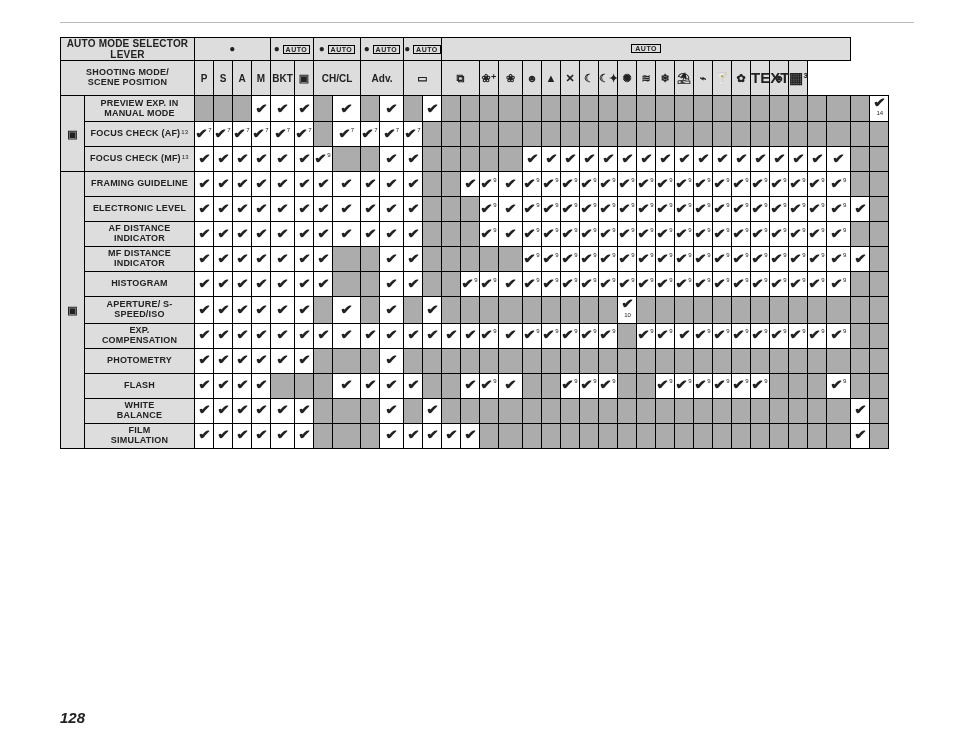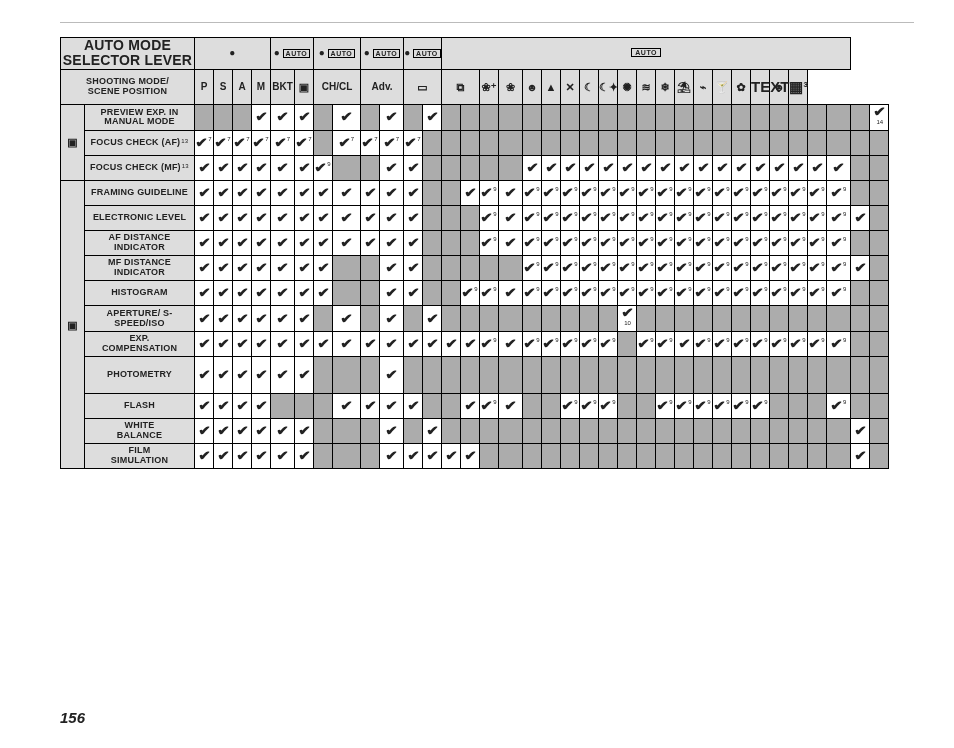--- a/index.html
+++ b/index.html
@@ -60,21 +60,21 @@
         <col style="width:19px">
         <col style="width:19px">
         <col style="width:19px">
 <col style="width:19px">
         <col style="width:24px">
         <col style="width:19px">
         <col style="width:19px">
 </colgroup>
 <thead id="thead">
         <tr>
-          <th colspan="2" class="rowhdr" style="height:20px;font-size:14px">Auto mode selector lever</th>
+          <th colspan="2" class="rowhdr" style="height:20px;font-size:10px">Auto mode selector lever</th>
           <th colspan="4" class="autohdr"><span class="dot">●</span></th>
           <th colspan="2" class="autohdr"><span class="dot">●</span> <span style="border:1px solid #000;padding:0 2px;font-size:7px;letter-spacing:.5px">AUTO</span></th>
           <th colspan="2" class="autohdr"><span class="dot">●</span> <span style="border:1px solid #000;padding:0 2px;font-size:7px;letter-spacing:.5px">AUTO</span></th>
           <th colspan="2" class="autohdr"><span class="dot">●</span> <span style="border:1px solid #000;padding:0 2px;font-size:7px;letter-spacing:.5px">AUTO</span></th>
           <th colspan="2" class="autohdr"><span class="dot">●</span> <span style="border:1px solid #000;padding:0 2px;font-size:7px;letter-spacing:.5px">AUTO</span></th>
           <th colspan="21" class="autohdr"><span style="border:1px solid #000;padding:0 3px;font-size:7px;letter-spacing:.5px">AUTO</span></th>
         </tr>
         <tr>
           <th colspan="2" rowspan="1" class="rowhdr" style="height:34px;font-size:9px">Shooting mode/<br>scene position</th>
           <th class="colhdr" style="height:34px">P</th>
@@ -483,21 +483,21 @@
           <td class="mark"><span class="check">✔</span><span class="fn">9</span></td>
           <td class="mark"><span class="check">✔</span><span class="fn">9</span></td>
           <td class="mark"><span class="check">✔</span><span class="fn">9</span></td>
           <td class="mark"><span class="check">✔</span><span class="fn">9</span></td>
           <td class="mark"><span class="check">✔</span><span class="fn">9</span></td>
           <td class="mark"><span class="check">✔</span><span class="fn">9</span></td>
           <td class="grey"></td>
           <td class="grey"></td>
         </tr>
         <tr>
-          <th class="rowhdr" style="padding:8px 4px;height:px">PHOTOMETRY</th>
+          <th class="rowhdr" style="padding:2px 4px;height:px">PHOTOMETRY</th>
           <td class="mark"><span class="check">✔</span></td>
           <td class="mark"><span class="check">✔</span></td>
           <td class="mark"><span class="check">✔</span></td>
           <td class="mark"><span class="check">✔</span></td>
           <td class="mark"><span class="check">✔</span></td>
           <td class="mark"><span class="check">✔</span></td>
           <td class="grey"></td>
           <td class="grey"></td>
           <td class="grey"></td>
           <td class="mark"><span class="check">✔</span></td>
@@ -636,14 +636,14 @@
           <td class="grey"></td>
           <td class="grey"></td>
           <td class="grey"></td>
           <td class="grey"></td>
           <td class="grey"></td>
           <td class="mark"><span class="check">✔</span></td>
           <td class="grey"></td>
         </tr>
       </tbody>
 </table>
-<div class="pager">156</div>
+<div class="pager">128</div>
 </div>
 
 </body></html>

